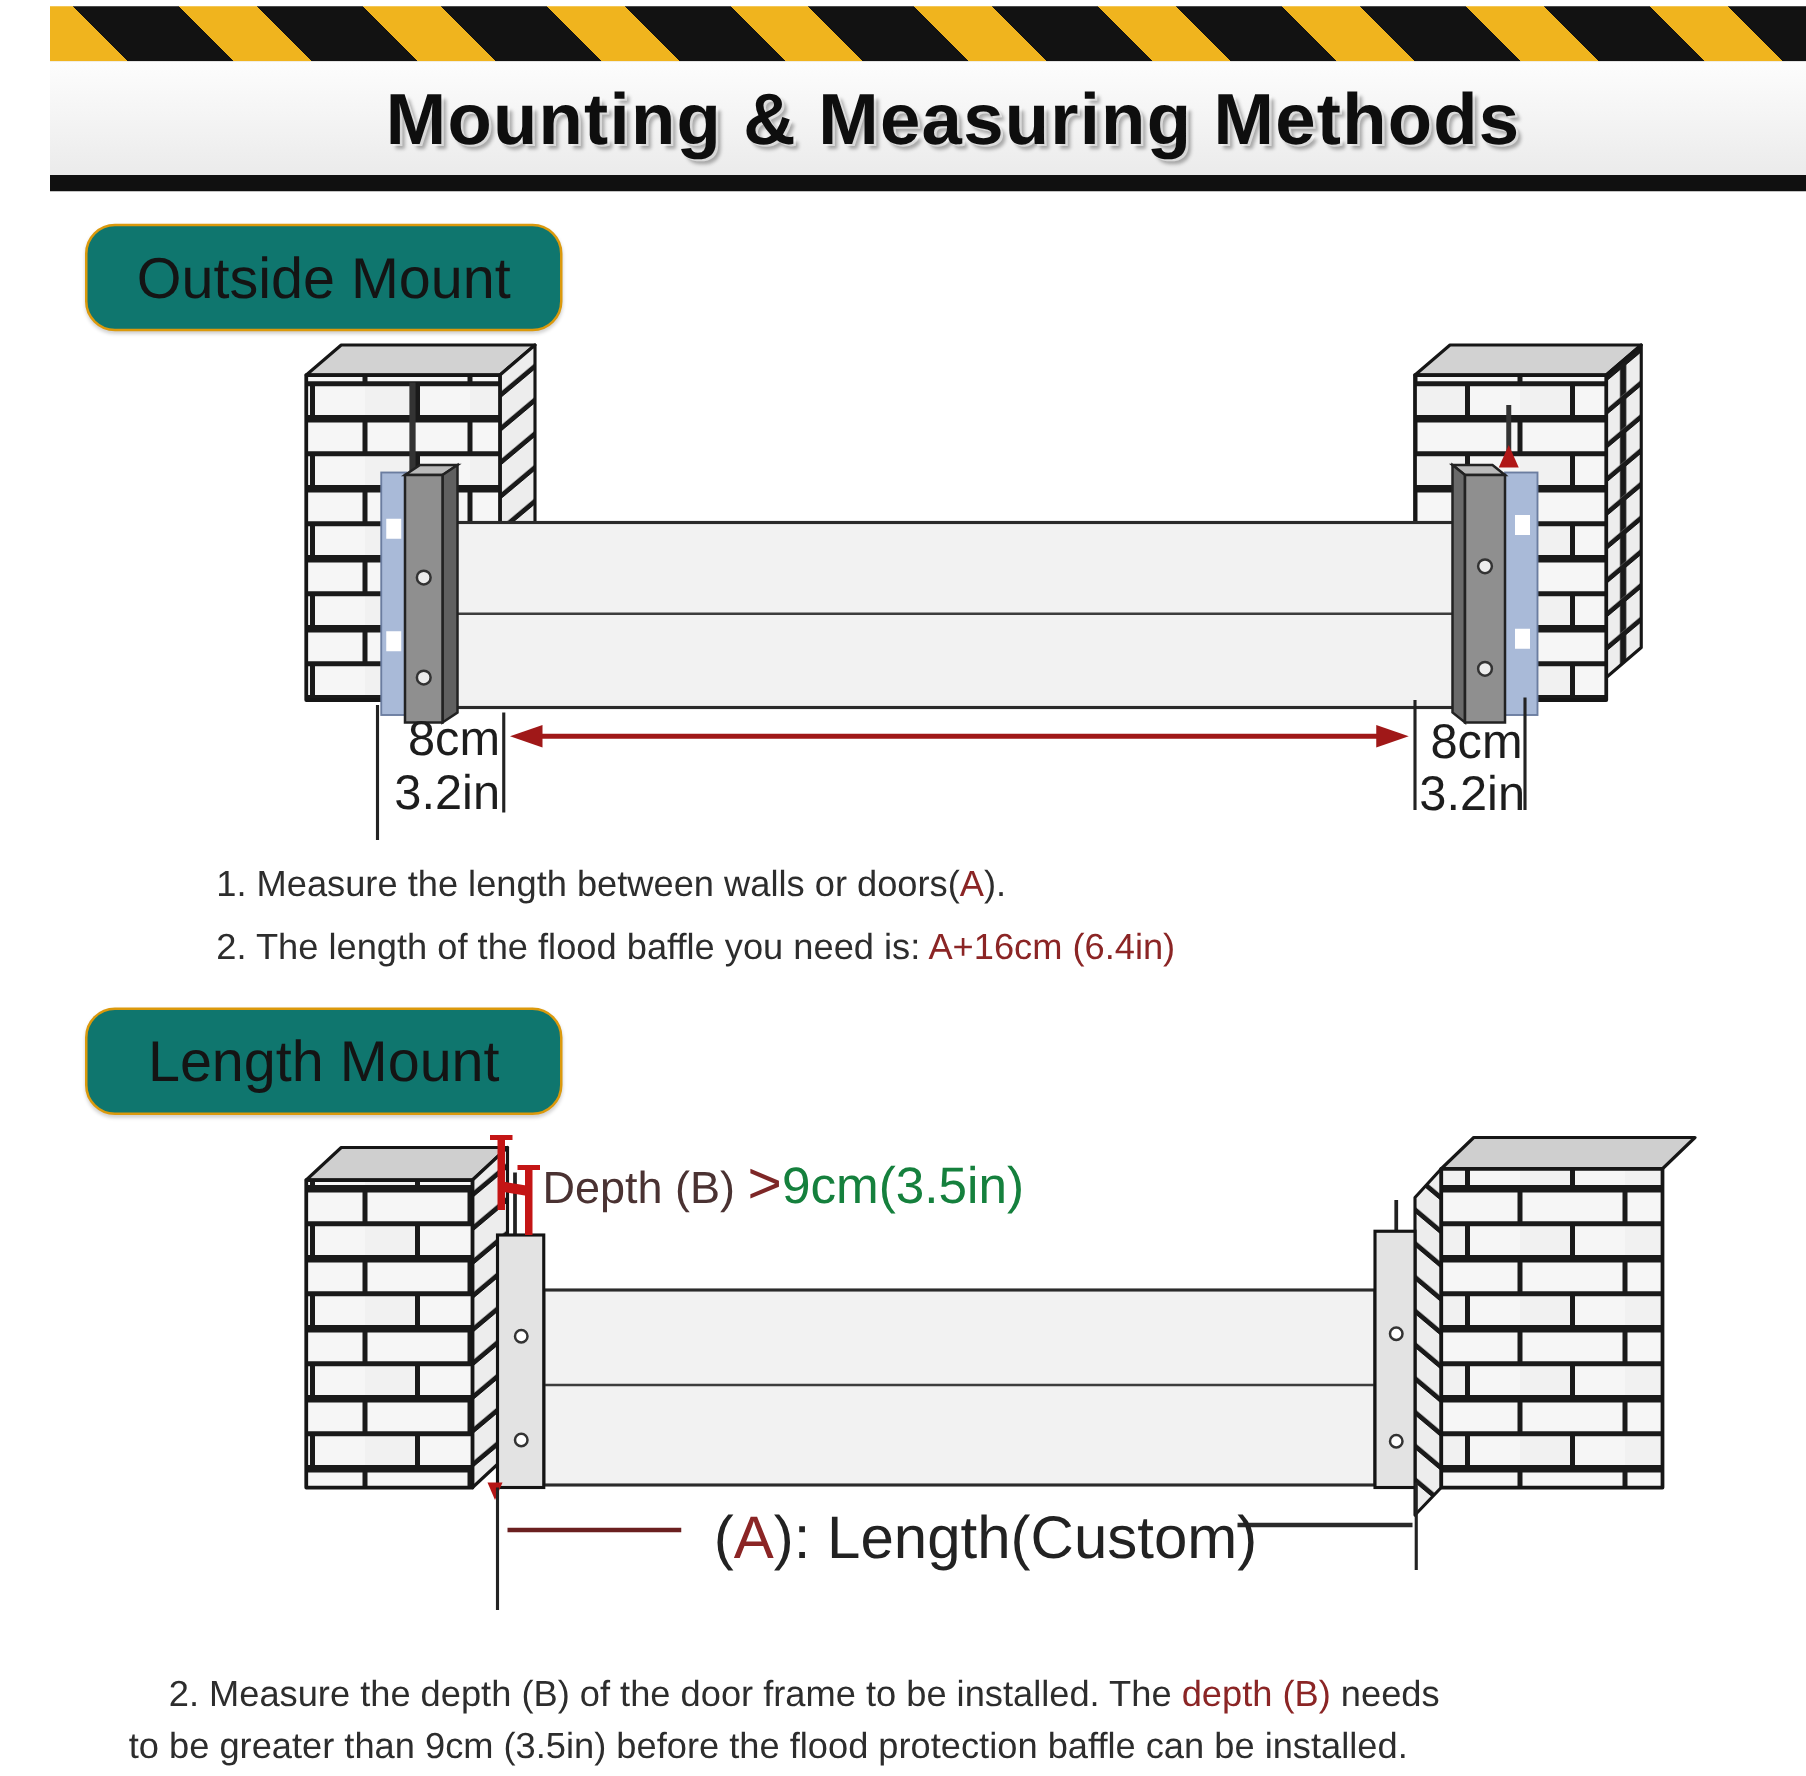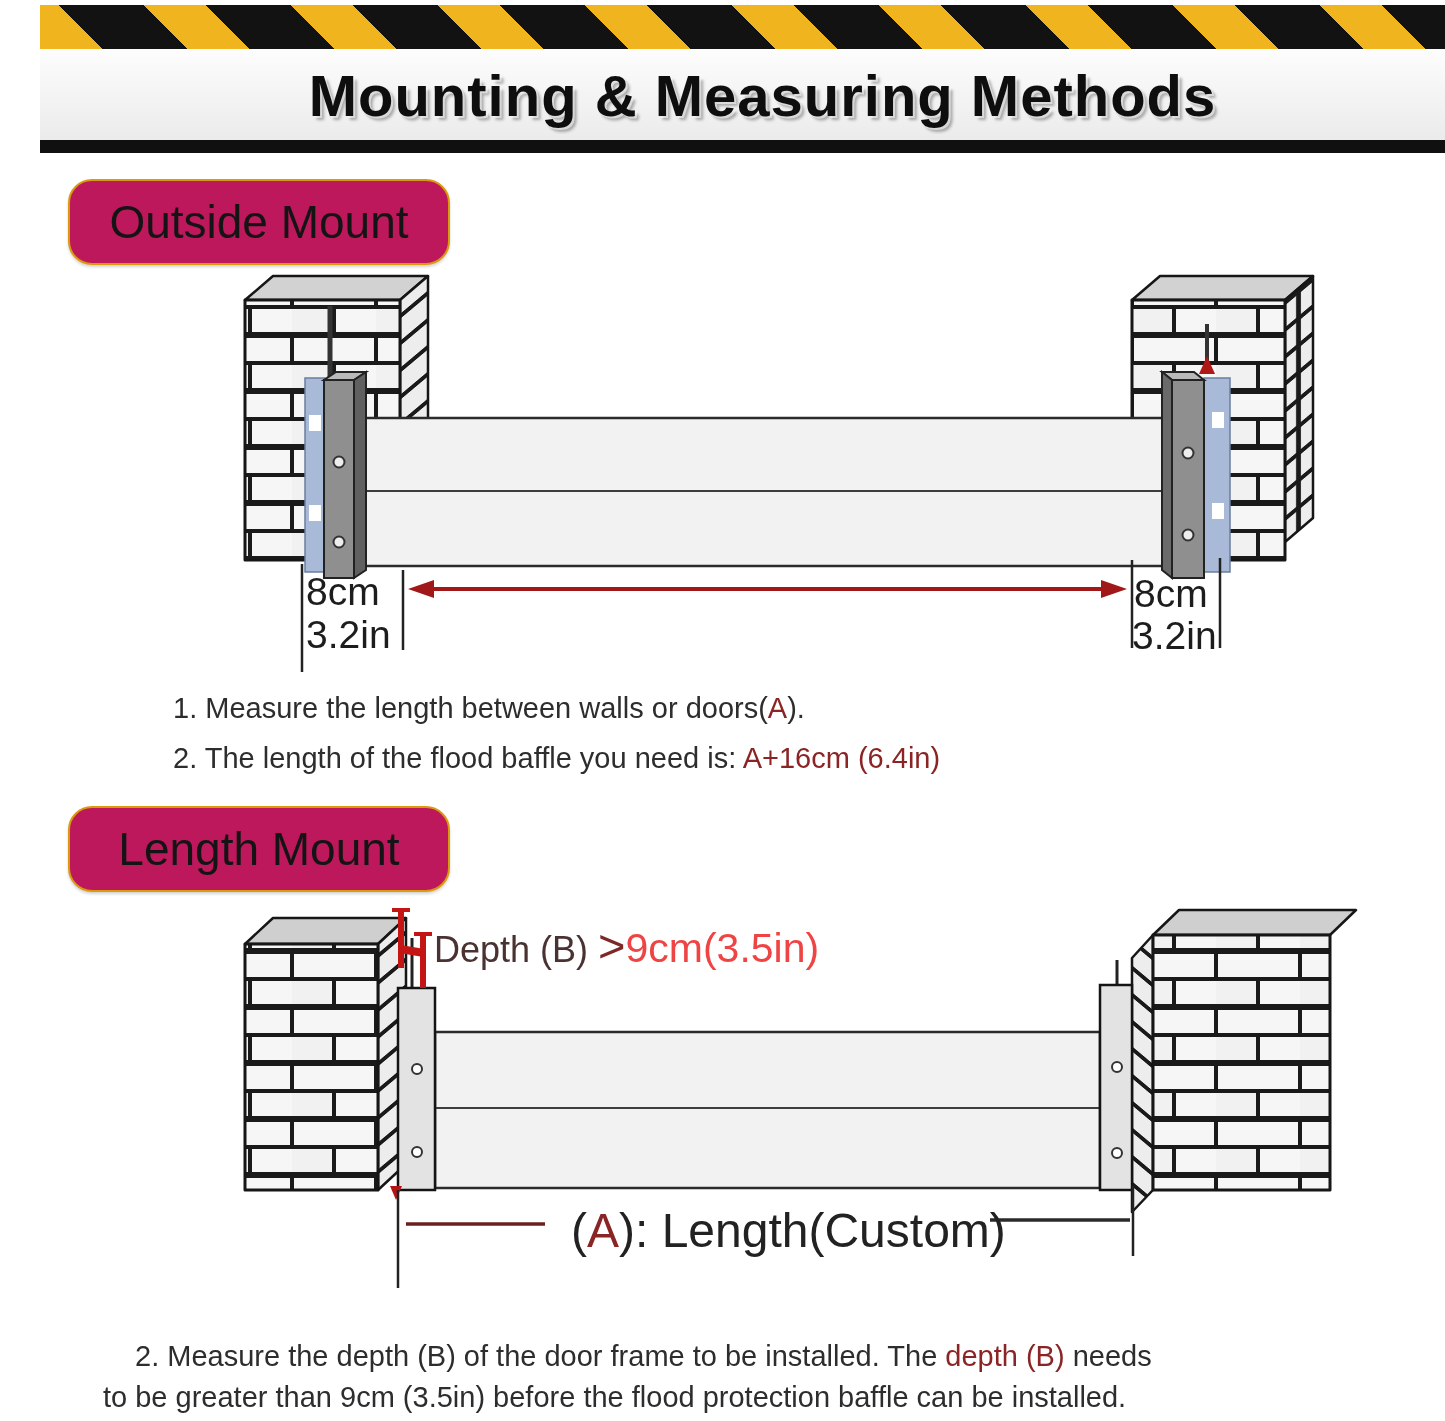--- a/index.html
+++ b/index.html
@@ -11,40 +11,40 @@
         background:repeating-linear-gradient(45deg,#F0B41E 0 44px,#121212 44px 104px);
         box-shadow:0 1px 0 rgba(0,0,0,.25);}
   .titleband{position:absolute;left:0;top:49px;width:1445px;height:91px;
         background:linear-gradient(#fdfdfd,#ebebeb);}
   .title{position:absolute;left:0;top:0;width:100%;height:91px;line-height:94px;text-align:center;
         font-size:58px;font-weight:700;letter-spacing:1px;color:#0e0e0e;
         text-shadow:2px 2px 0 rgba(255,255,255,.55), 4px 4px 3px rgba(0,0,0,.30);}
   .blackbar{position:absolute;left:0;top:140px;width:1445px;height:13px;background:#101010;}
 
   
-  .badge{position:absolute;left:28px;width:382px;height:86px;background:#be185d;
+  .badge{position:absolute;left:28px;width:382px;height:86px;background:#0f766e;
         border:2px solid #DB990C;border-radius:24px;box-sizing:border-box;
         text-align:center;line-height:82px;font-size:46px;color:#141414;
         box-shadow:0 2px 3px rgba(0,0,0,.18);}
   .badge.outside{top:179px;}
   .badge.inside{top:806px;}
 
   svg.diagram{position:absolute;left:0;top:0;}
 
   
   .t{position:absolute;color:#1d1d1d;white-space:nowrap;}
-  .dimnum{font-size:39px;text-align:left;}
+  .dimnum{font-size:39px;text-align:right;}
   .spanlabel{left:492px;top:606px;font-size:38px;}
   .spanlabel .bigA{font-size:45px;font-weight:700;color:#C01414;padding-right:2px;}
   .steps{font-size:29px;color:#2d2d2d;}
   .maroon{color:#8B2525;}
   .depthlabel{left:394px;top:918px;}
   .depthlabel .d1{font-size:36px;color:#4A3232;}
   .depthlabel .d2{font-size:47px;color:#7E2727;}
-  .depthlabel .d3{font-size:41px;color:#ef4444;}
+  .depthlabel .d3{font-size:41px;color:#15803d;}
   .dim2label{left:531px;top:1203px;font-size:48px;color:#222;}
   .dim2label .a{color:#8B2525;}
 </style>
 </head>
 <body>
 
 <div id="canvas">
 
   <div class="tape"></div>
   <div class="titleband">

